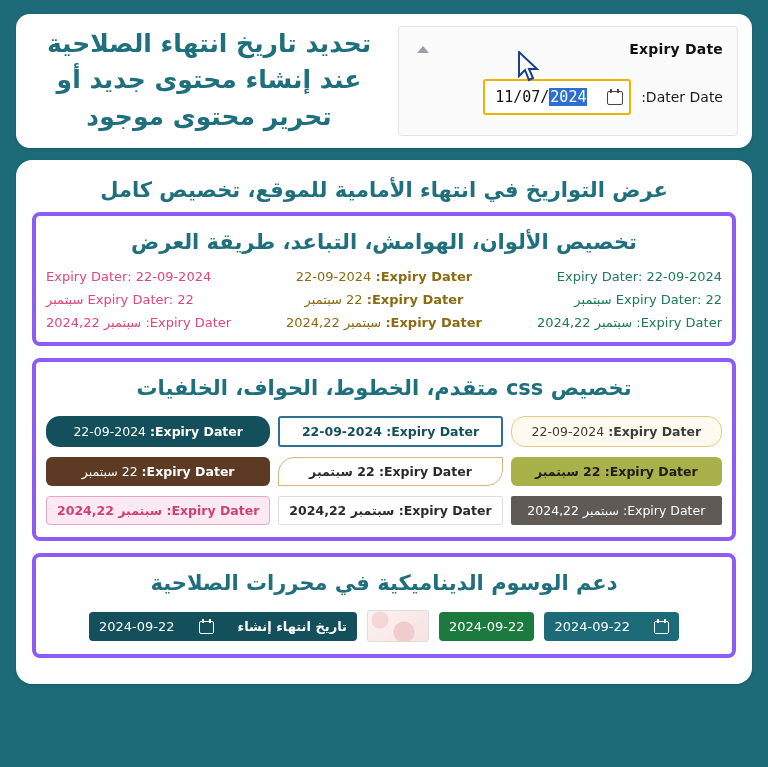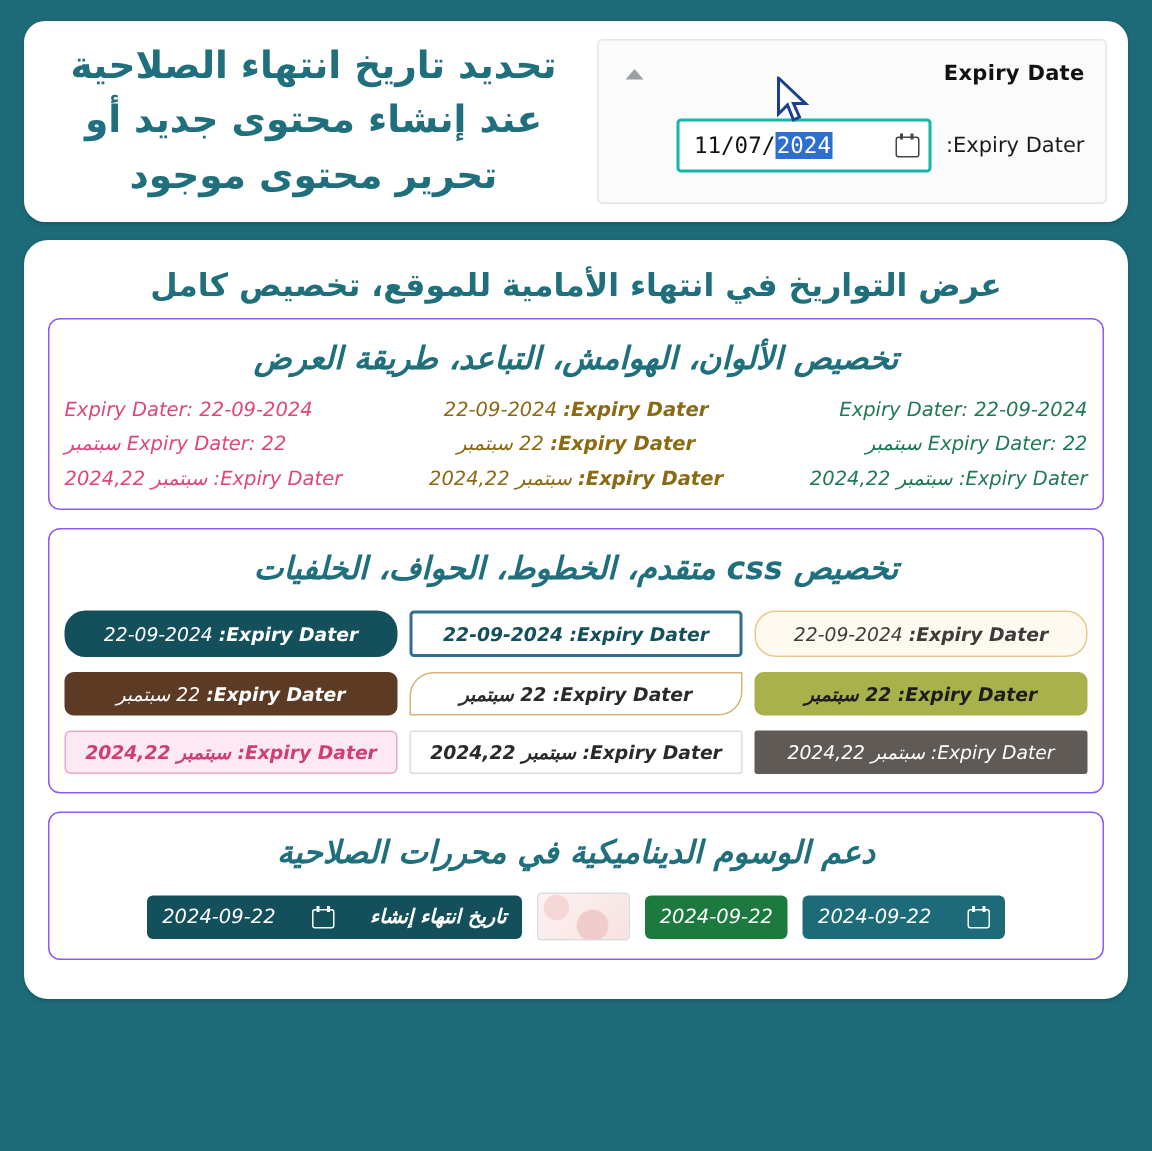--- a/index.html
+++ b/index.html
@@ -21,21 +21,21 @@
     width:340px;background:#fbfbfb;border:1px solid #e4e4e4;border-radius:4px;
     padding:14px 14px 20px 14px;box-sizing:border-box;position:relative;
   }
   .panel-head{display:flex;align-items:center;justify-content:space-between;direction:ltr;}
   .caret{width:0;height:0;border-left:6px solid transparent;border-right:6px solid transparent;border-bottom:7px solid #9aa0a6;margin-left:4px;}
   .panel-title{font-weight:bold;font-size:14px;color:#111;letter-spacing:.2px;}
   .field-row{display:flex;align-items:center;justify-content:flex-start;direction:rtl;margin-top:22px;gap:10px;}
   .field-label{font-size:14px;color:#1a1a1a;direction:ltr;}
   .date-input{
     direction:ltr;display:flex;align-items:center;justify-content:space-between;
-    width:170px;height:36px;border:2px solid #14b8a6;border-radius:3px;background:#fff;
+    width:148px;height:36px;border:2px solid #eab308;border-radius:3px;background:#fff;
     padding:0 6px 0 10px;box-sizing:border-box;font-size:16px;color:#111;position:relative;
   }
   .date-text{font-family:"DejaVu Sans Mono","Liberation Mono",monospace;font-size:15px;}
   .date-text .sel{background:#2d6fd0;color:#fff;padding:0 1px;}
   .cal-ico{width:16px;height:16px;position:relative;display:inline-block;}
   .cal-ico:before{content:"";position:absolute;inset:2px 0 0 0;border:1.6px solid #444;border-radius:2px;}
   .cal-ico:after{content:"";position:absolute;top:0;left:3px;width:2px;height:4px;background:#444;box-shadow:7px 0 0 #444;}
   .cursor{position:absolute;left:118px;top:24px;width:0;height:0;pointer-events:none;}
   .cursor svg{position:absolute;left:0;top:0;}
 
@@ -46,21 +46,21 @@
 
   
   .main-card{
     background:#ffffff;border-radius:16px;margin-top:12px;padding:10px 12px 14px;
     box-shadow:0 1px 3px rgba(0,0,0,.18);
   }
   .main-title{
     color:#1f6f7c;font-weight:bold;font-size:21px;text-align:center;padding:8px 4px 10px;
   }
   .section{
-    border:1px solid #8b5cf6;border-radius:8px;margin:0 4px 12px;padding:8px 10px 12px;background:#fff;font-style:italic;
+    border:4px solid #8b5cf6;border-radius:8px;margin:0 4px 12px;padding:8px 10px 12px;background:#fff;
   }
   .section-title{
     color:#1f6f7c;font-weight:bold;font-size:21px;text-align:center;line-height:1.4;margin:4px 0 12px;
   }
   .grid3{display:grid;grid-template-columns:1fr 1fr 1fr;gap:8px 6px;align-items:center;}
   .cell{font-size:13px;display:flex;align-items:center;}
   .c-center{justify-content:center;}
   .c-right{justify-content:flex-end;}
   .c-left{justify-content:flex-start;}
   .lbl{font-weight:bold;}
@@ -115,21 +115,21 @@
 
   <div class="top-card">
 
     <div class="top-left">
       <div class="panel-head">
         <span class="caret"></span>
         <span class="panel-title">Expiry Date</span>
       </div>
 
       <div class="field-row">
-        <span class="field-label">:Expiry Dater</span>
+        <span class="field-label">:Dater Date</span>
         <span class="date-input">
           <span class="date-text"><span>11/07/</span><span class="sel">2024</span></span>
           <span class="cal-ico"></span>
         </span>
       </div>
 
       <div class="cursor">
         <svg width="26" height="34" viewBox="0 0 26 34" xmlns="http://www.w3.org/2000/svg">
           <path d="M2 1 L2 25 L8 19 L12 29 L16 27 L12 18 L20 18 Z" fill="#ffffff" stroke="#1a3f8f" stroke-width="2"></path>
         </svg>

